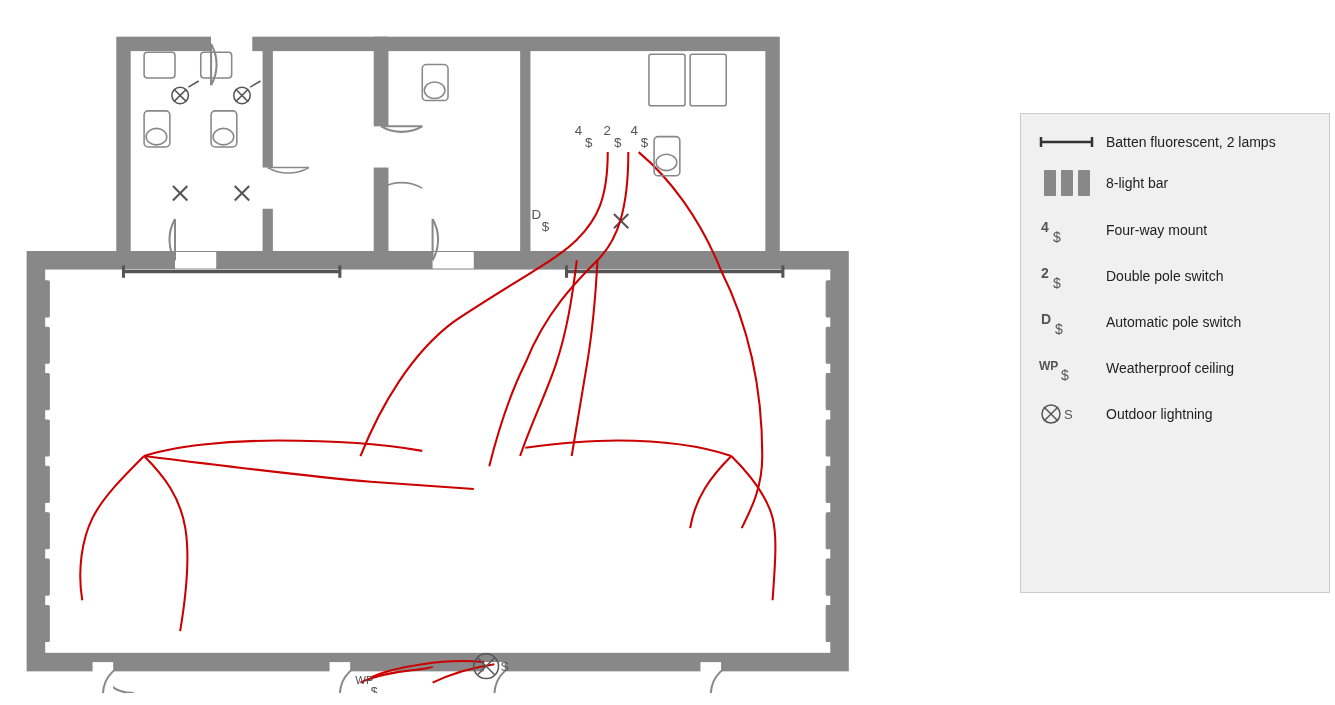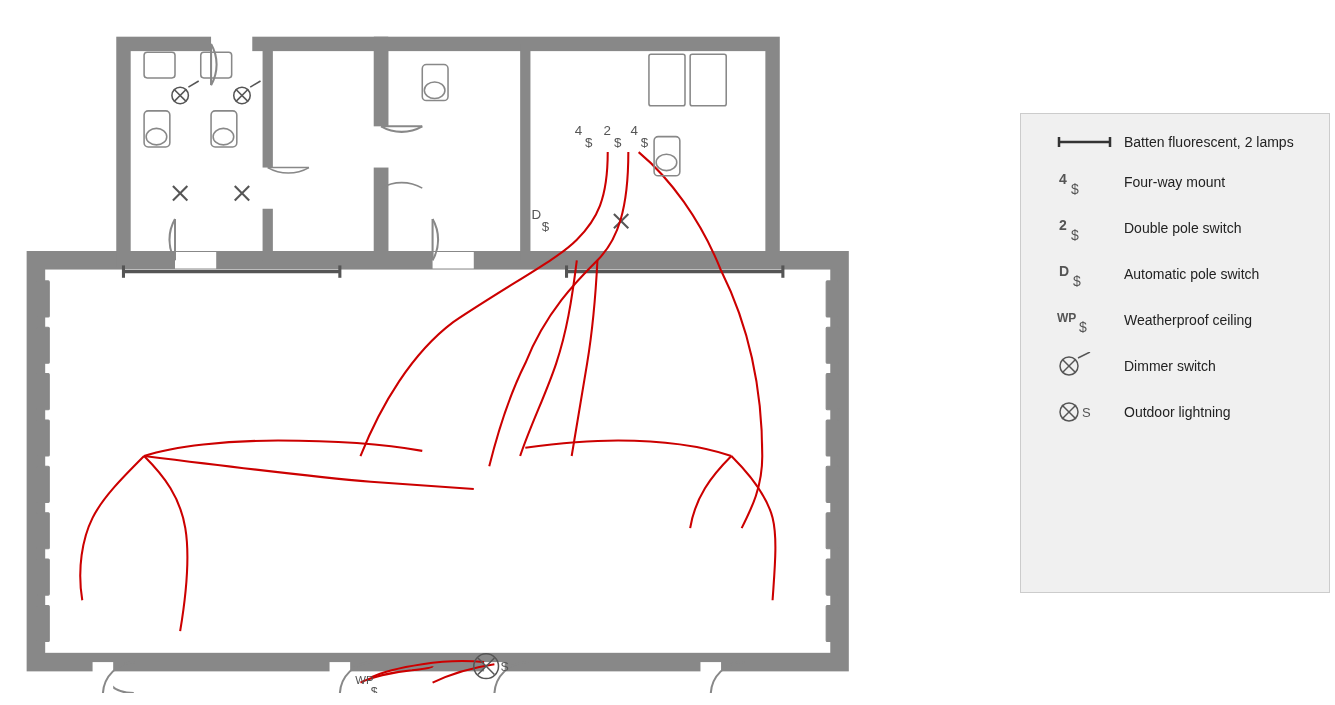--- a/index.html
+++ b/index.html
@@ -32,21 +32,21 @@
       height: 100%;
     }
 
     #legend {
       position: relative;
       width: 310px;
       min-height: 480px;
       background: #f0f0f0;
       border: 1px solid #cccccc;
       margin-left: 10px;
-      padding: 20px 33px;
+      padding: 20px 15px;
       align-self: center;
     }
 
     .legend-item {
       display: flex;
       align-items: center;
       margin-bottom: 18px;
       gap: 10px;
     }
 
@@ -245,20 +245,30 @@
       <div class="legend-symbol">
         <svg width="55" height="16" viewBox="0 0 55 16">
           <line x1="2" y1="8" x2="53" y2="8" stroke="#333" stroke-width="2.5"></line>
           <line x1="2" y1="3" x2="2" y2="13" stroke="#333" stroke-width="2.5"></line>
           <line x1="53" y1="3" x2="53" y2="13" stroke="#333" stroke-width="2.5"></line>
         </svg>
       </div>
       <span class="legend-label">Batten fluorescent, 2 lamps</span>
     </div>
 
+    <div class="legend-item">
+      <div class="legend-symbol">
+        <svg width="55" height="30" viewBox="0 0 55 30">
+          <rect x="5" y="2" width="12" height="26" fill="#888" rx="1"></rect>
+          <rect x="22" y="2" width="12" height="26" fill="#888" rx="1"></rect>
+          <rect x="39" y="2" width="12" height="26" fill="#888" rx="1"></rect>
+        </svg>
+      </div>
+      <span class="legend-label">8-light bar</span>
+    </div>
 
     <div class="legend-item">
       <div class="legend-symbol">
         <svg width="55" height="28" viewBox="0 0 55 28">
           <text x="2" y="16" font-size="14" fill="#555" font-family="Arial" font-weight="bold">4</text>
           <text x="14" y="26" font-size="14" fill="#555" font-family="Arial">$</text>
         </svg>
       </div>
       <span class="legend-label">Four-way mount</span>
     </div>
@@ -286,31 +296,20 @@
     <div class="legend-item">
       <div class="legend-symbol">
         <svg width="55" height="28" viewBox="0 0 55 28">
           <text x="0" y="16" font-size="12" fill="#555" font-family="Arial" font-weight="bold">WP</text>
           <text x="22" y="26" font-size="14" fill="#555" font-family="Arial">$</text>
         </svg>
       </div>
       <span class="legend-label">Weatherproof ceiling</span>
     </div>
 
-    <div class="legend-item">
-      <div class="legend-symbol">
-        <svg width="55" height="28" viewBox="0 0 55 28">
-          <circle cx="12" cy="14" r="9" fill="none" stroke="#555" stroke-width="1.5"></circle>
-          <line x1="6" y1="8" x2="18" y2="20" stroke="#555" stroke-width="1.5"></line>
-          <line x1="18" y1="8" x2="6" y2="20" stroke="#555" stroke-width="1.5"></line>
-          <line x1="21" y1="6" x2="33" y2="0" stroke="#555" stroke-width="1.5"></line>
-        </svg>
-      </div>
-      <span class="legend-label">Dimmer switch</span>
-    </div>
 
     <div class="legend-item">
       <div class="legend-symbol">
         <svg width="55" height="28" viewBox="0 0 55 28">
           <circle cx="12" cy="14" r="9" fill="none" stroke="#555" stroke-width="1.5"></circle>
           <line x1="5" y1="7" x2="19" y2="21" stroke="#555" stroke-width="1.5"></line>
           <line x1="19" y1="7" x2="5" y2="21" stroke="#555" stroke-width="1.5"></line>
           <text x="25" y="19" font-size="13" fill="#555" font-family="Arial">S</text>
         </svg>
       </div>

